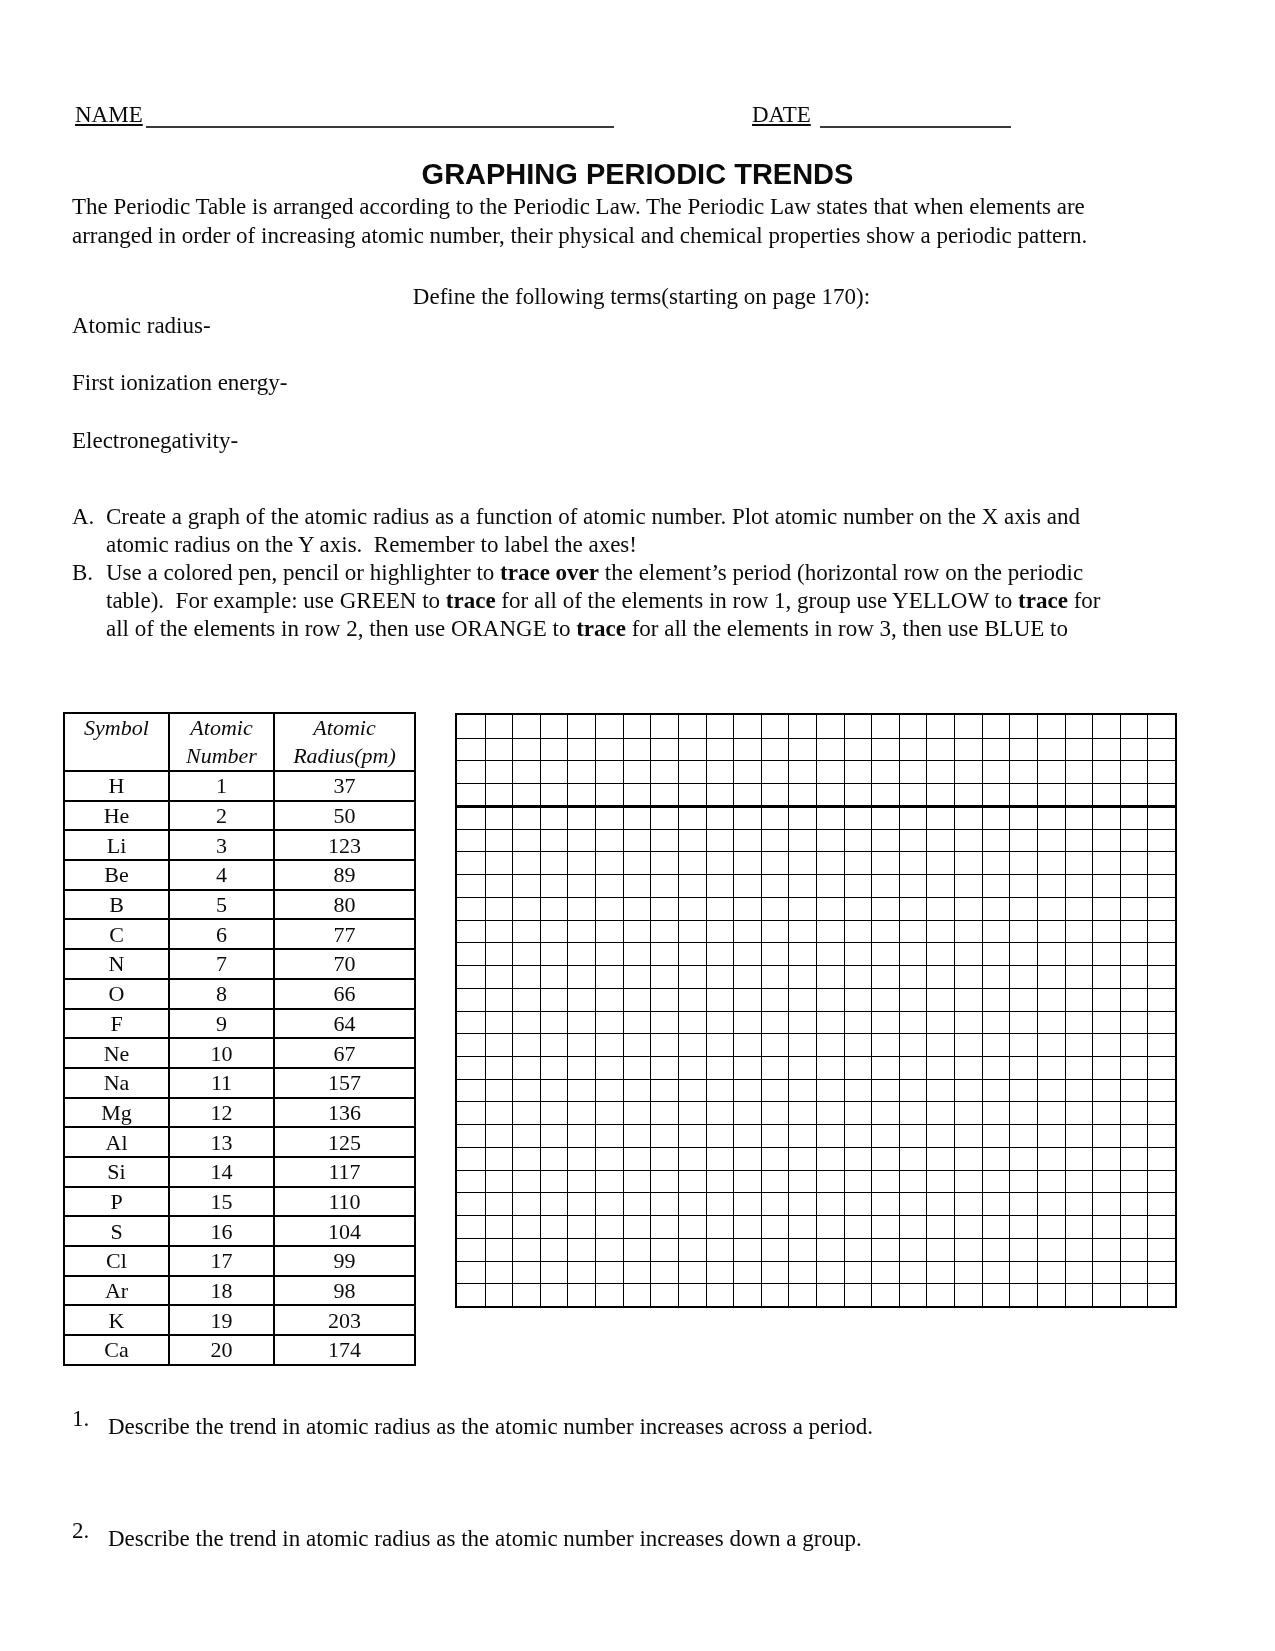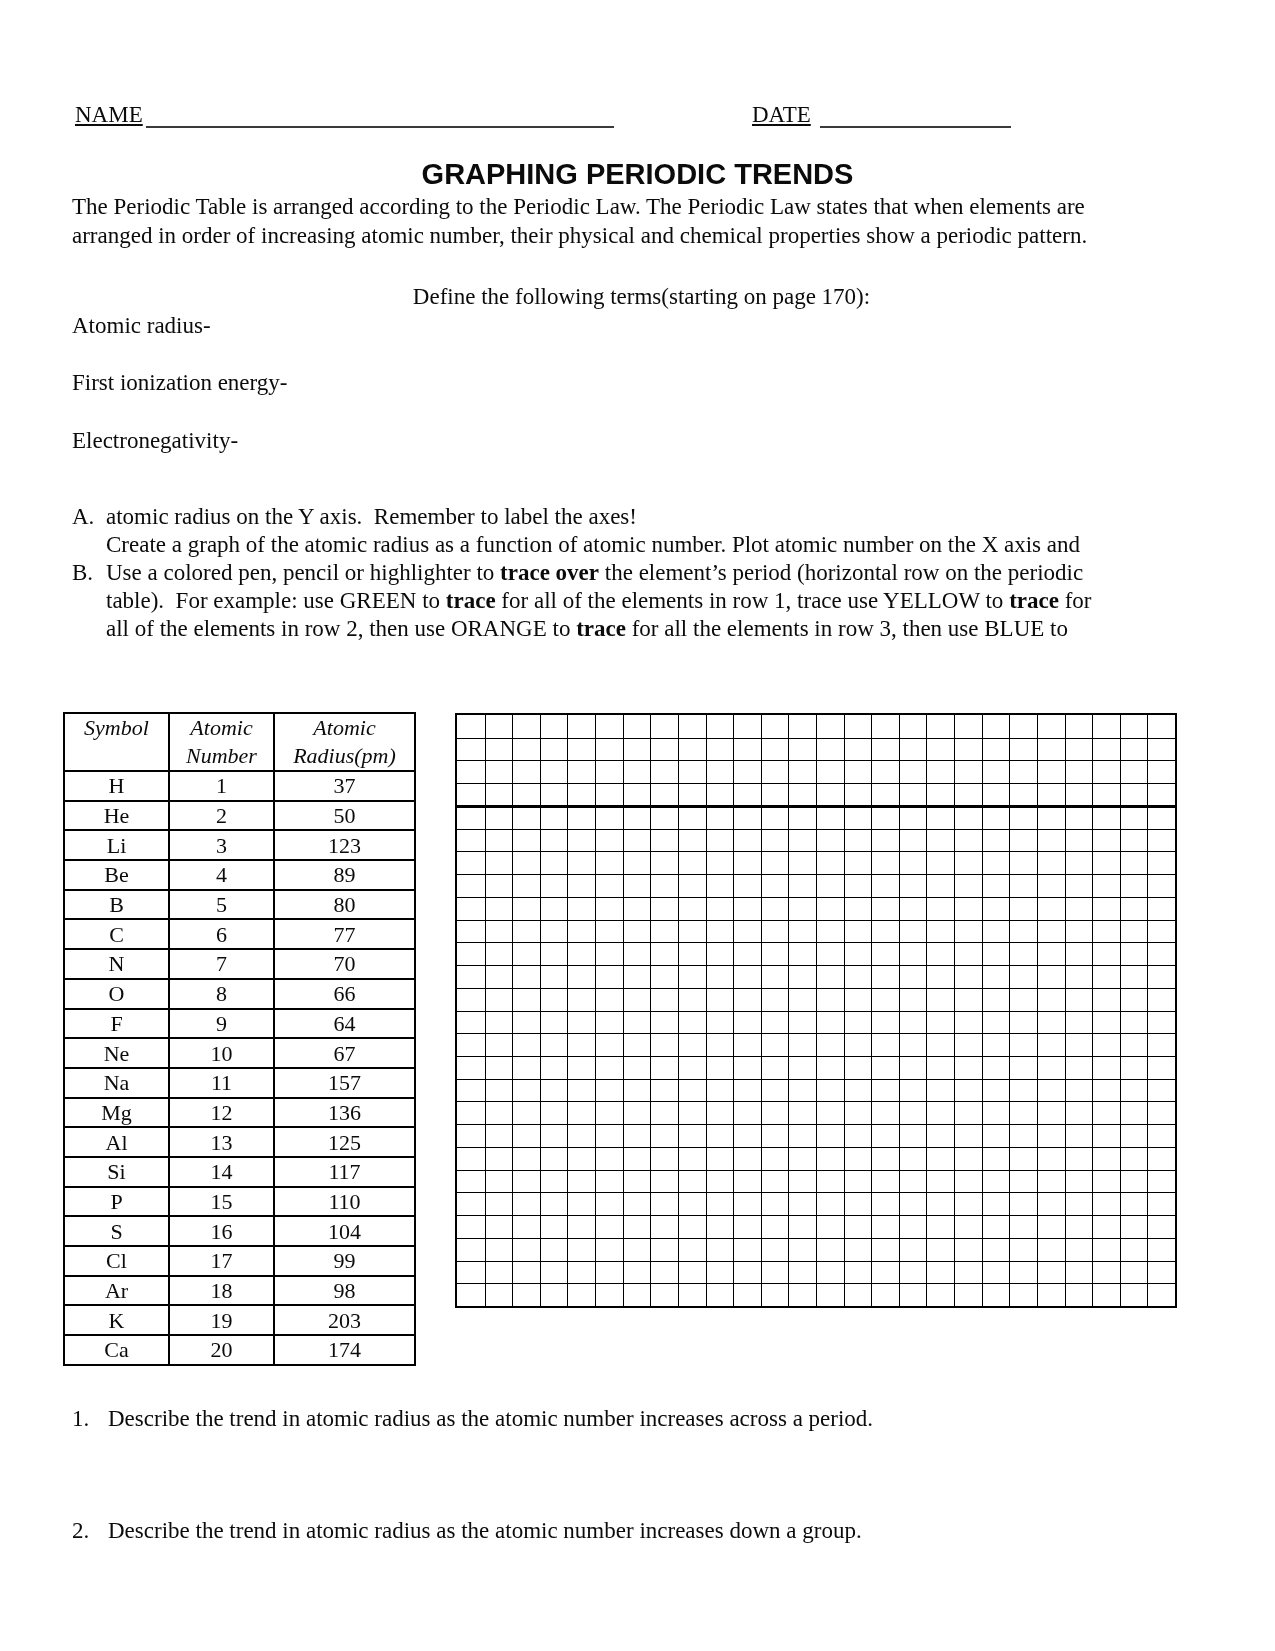--- a/index.html
+++ b/index.html
@@ -70,21 +70,21 @@
   }
   .gline{position:absolute;background:#000;}
   .gline.v{top:0;bottom:0;width:1px;}
   .gline.h{left:0;right:0;height:1px;}
   .gline.h.thick{height:3px;margin-top:-1px;}
   
   .question{position:absolute;left:72px;font-size:23px;display:flex;}
   .q-0{top:1404px;}
   .q-1{top:1516px;}
   .q-num{flex:0 0 36px;line-height:29px;}
-  .q-text{line-height:29px;white-space:pre;}
+  .q-text{line-height:29px;white-space:pre;margin-top:8px;}
 </style>
 </head>
 <body>
 
 <div class="page">
 
   <div class="namedate">
     <span class="nd-label lbl-name">NAME</span>
     <span class="blank-line blank-name"></span>
     <span class="nd-label lbl-date">DATE</span>
@@ -101,29 +101,29 @@
   <div class="define-heading">Define the following terms(starting on page 170):</div>
   <div class="term term-0">Atomic radius-</div>
   <div class="term term-1">First ionization energy-</div>
   <div class="term term-2">Electronegativity-</div>
 
 
   <div class="instructions" id="instructions">
       <div class="instr-item">
         <span class="instr-label">A.</span>
         <div class="instr-text">
+          <div class="instr-line"><span>Create a graph of the atomic radius as a function of atomic number. Plot atomic number on the X axis and</span></div>
           <div class="instr-line"><span>atomic radius on the Y axis.  Remember to label the axes!</span></div>
-          <div class="instr-line"><span>Create a graph of the atomic radius as a function of atomic number. Plot atomic number on the X axis and</span></div>
         </div>
       </div>
       <div class="instr-item">
         <span class="instr-label">B.</span>
         <div class="instr-text">
           <div class="instr-line"><span>Use a colored pen, pencil or highlighter to </span><b>trace over</b><span> the element’s period (horizontal row on the periodic</span></div>
-          <div class="instr-line"><span>table).  For example: use GREEN to </span><b>trace</b><span> for all of the elements in row 1, trace use YELLOW to </span><b>trace</b><span> for</span></div>
+          <div class="instr-line"><span>table).  For example: use GREEN to </span><b>trace</b><span> for all of the elements in row 1, group use YELLOW to </span><b>trace</b><span> for</span></div>
           <div class="instr-line"><span>all of the elements in row 2, then use ORANGE to </span><b>trace</b><span> for all the elements in row 3, then use BLUE to</span></div>
         </div>
       </div>
     </div>
 
   <table class="radius-table">
     <thead>
       <tr>
         <th>Symbol</th>
         <th>Atomic Number</th>

